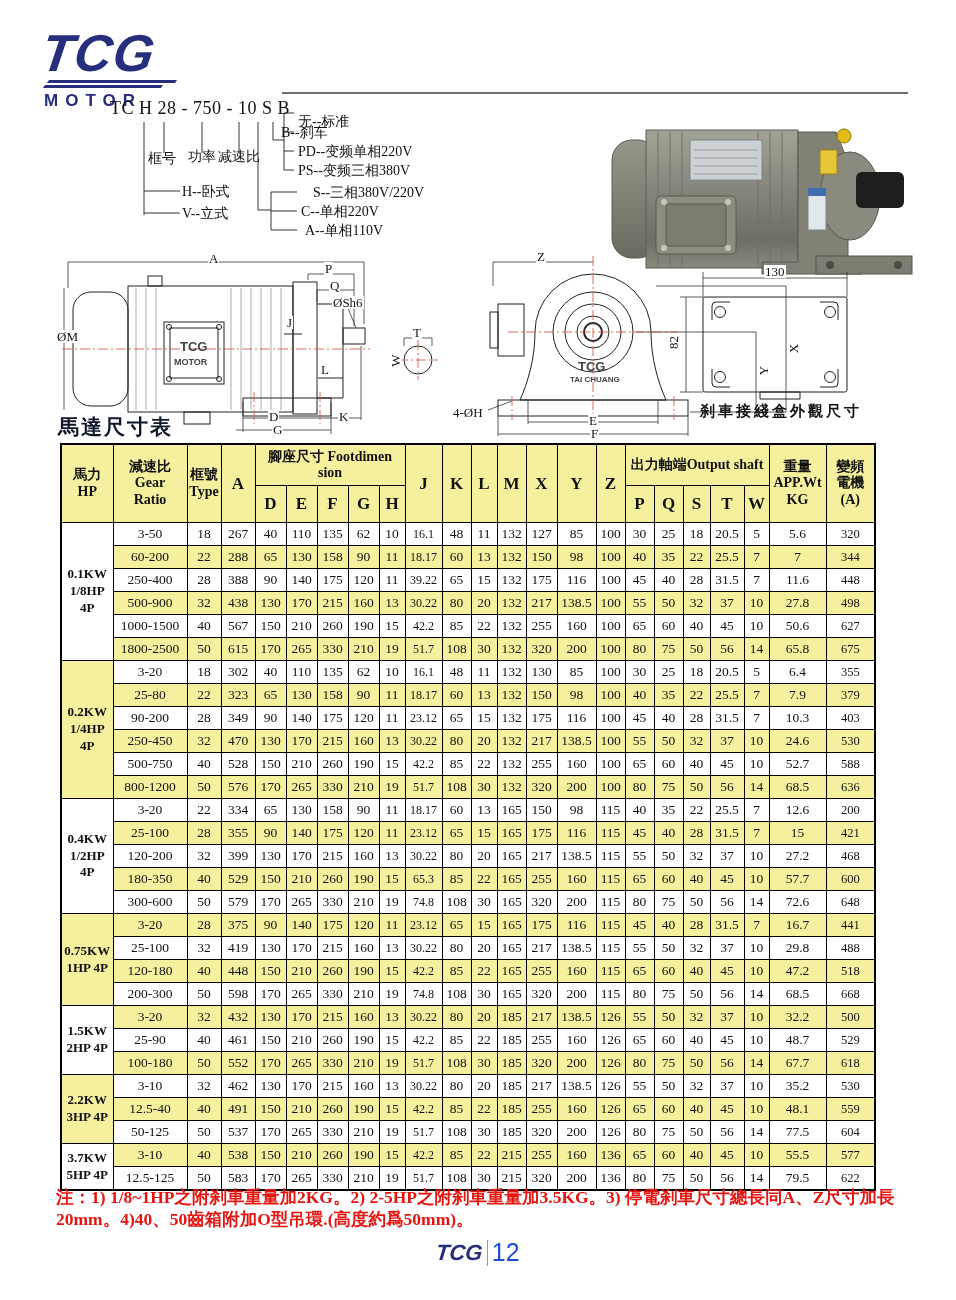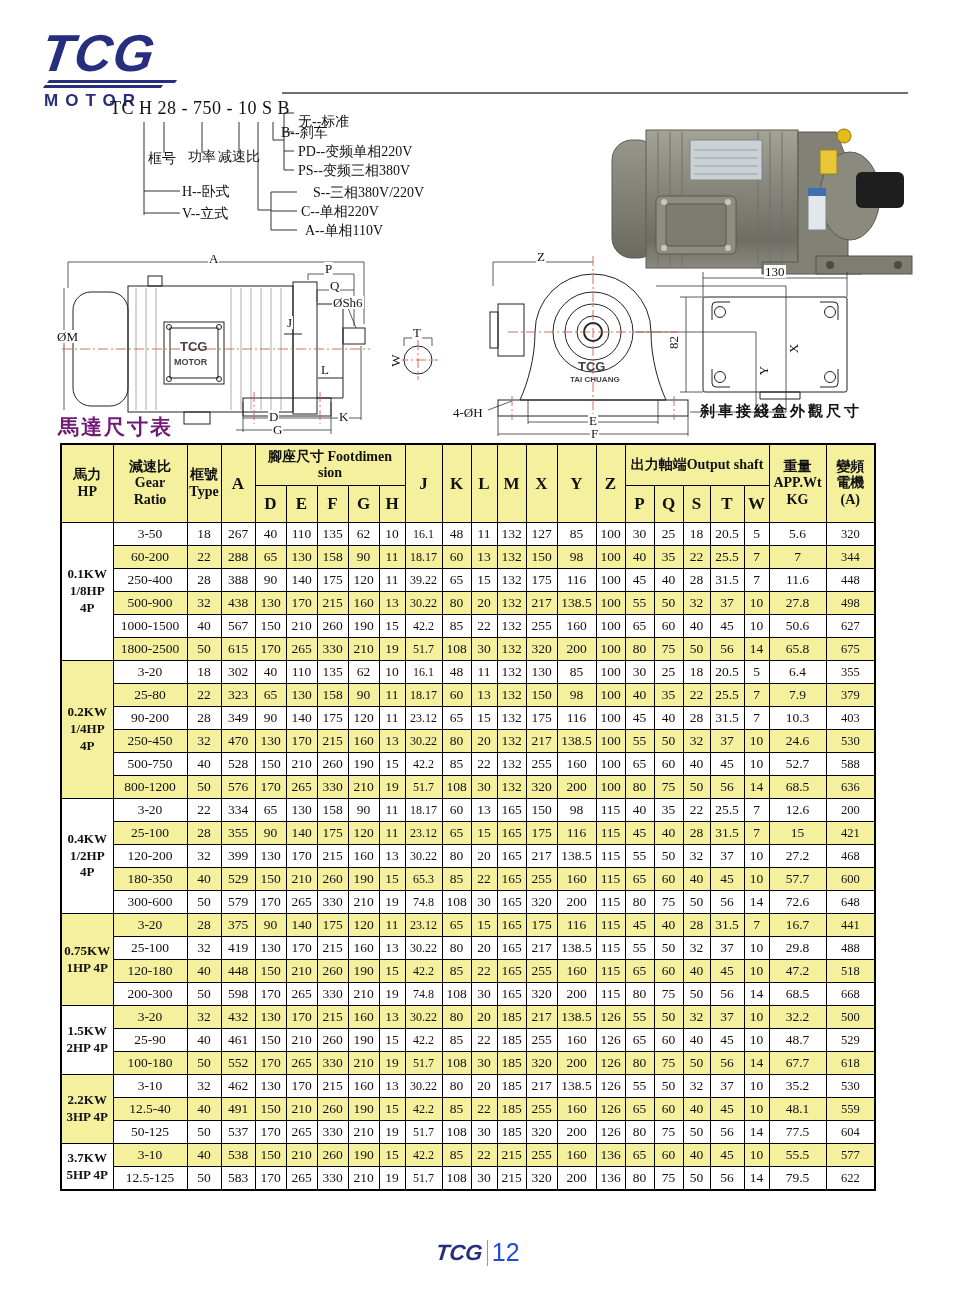--- a/index.html
+++ b/index.html
@@ -31,21 +31,21 @@
   .dim{position:absolute;font-size:13px;line-height:1;background:#fff;padding:0 1px;white-space:nowrap;}
   .rot{transform:rotate(-90deg);transform-origin:center;}
   .plate{position:absolute;font-family:"Liberation Sans","DejaVu Sans",sans-serif;font-weight:900;
          color:#444;line-height:1;white-space:nowrap;}
   .d1{left:56px;top:246px;width:330px;height:200px;}
   .d2{left:388px;top:246px;width:420px;height:200px;}
   .d3{left:660px;top:252px;width:292px;height:180px;}
   .caption{position:absolute;font-size:15px;font-weight:bold;letter-spacing:3px;white-space:nowrap;}
   
   .sec-title{position:absolute;left:58px;top:413px;font-family:"Liberation Sans","DejaVu Sans",sans-serif;
-             font-size:21px;font-weight:bold;color:#701a75;letter-spacing:2px;}
+             font-size:21px;font-weight:bold;color:#0f172a;letter-spacing:2px;}
   
   table.spec{position:absolute;left:60px;top:443px;border-collapse:collapse;table-layout:fixed;
              border:2px solid #000;}
   .spec th,.spec td{border:1px solid #000;text-align:center;vertical-align:middle;padding:0;overflow:hidden;}
   .spec th{background:#f4f09e;font-weight:bold;}
   .spec .hcn{font-size:14px;line-height:1.15;}
   .spec .hletter{font-size:17px;font-weight:bold;}
   .spec thead tr:first-child th{height:40px;}
   .spec thead tr:last-child th{height:36px;}
   .spec tbody td{height:22px;line-height:1;font-size:13.5px;}
@@ -1042,20 +1042,21 @@
           <td>75</td>
           <td>50</td>
           <td>56</td>
           <td>14</td>
           <td>79.5</td>
           <td class="cv">622</td>
         </tr>
       </tbody>
     </table>
 
+  <div class="notes">注：1) 1/8~1HP之附刹車重量加2KG。2) 2-5HP之附刹車重量加3.5KG。3) 停電刹車尺寸總長同A、Z尺寸加長20mm。4)40、50齒箱附加O型吊環.(高度約爲50mm)。</div>
 
   <div class="footer">
     <span class="footer-inner">
       <span class="footer-tcg">TCG</span>
       <span class="footer-bar"></span>
       <span class="footer-page">12</span>
     </span>
   </div>
 
 </div>

